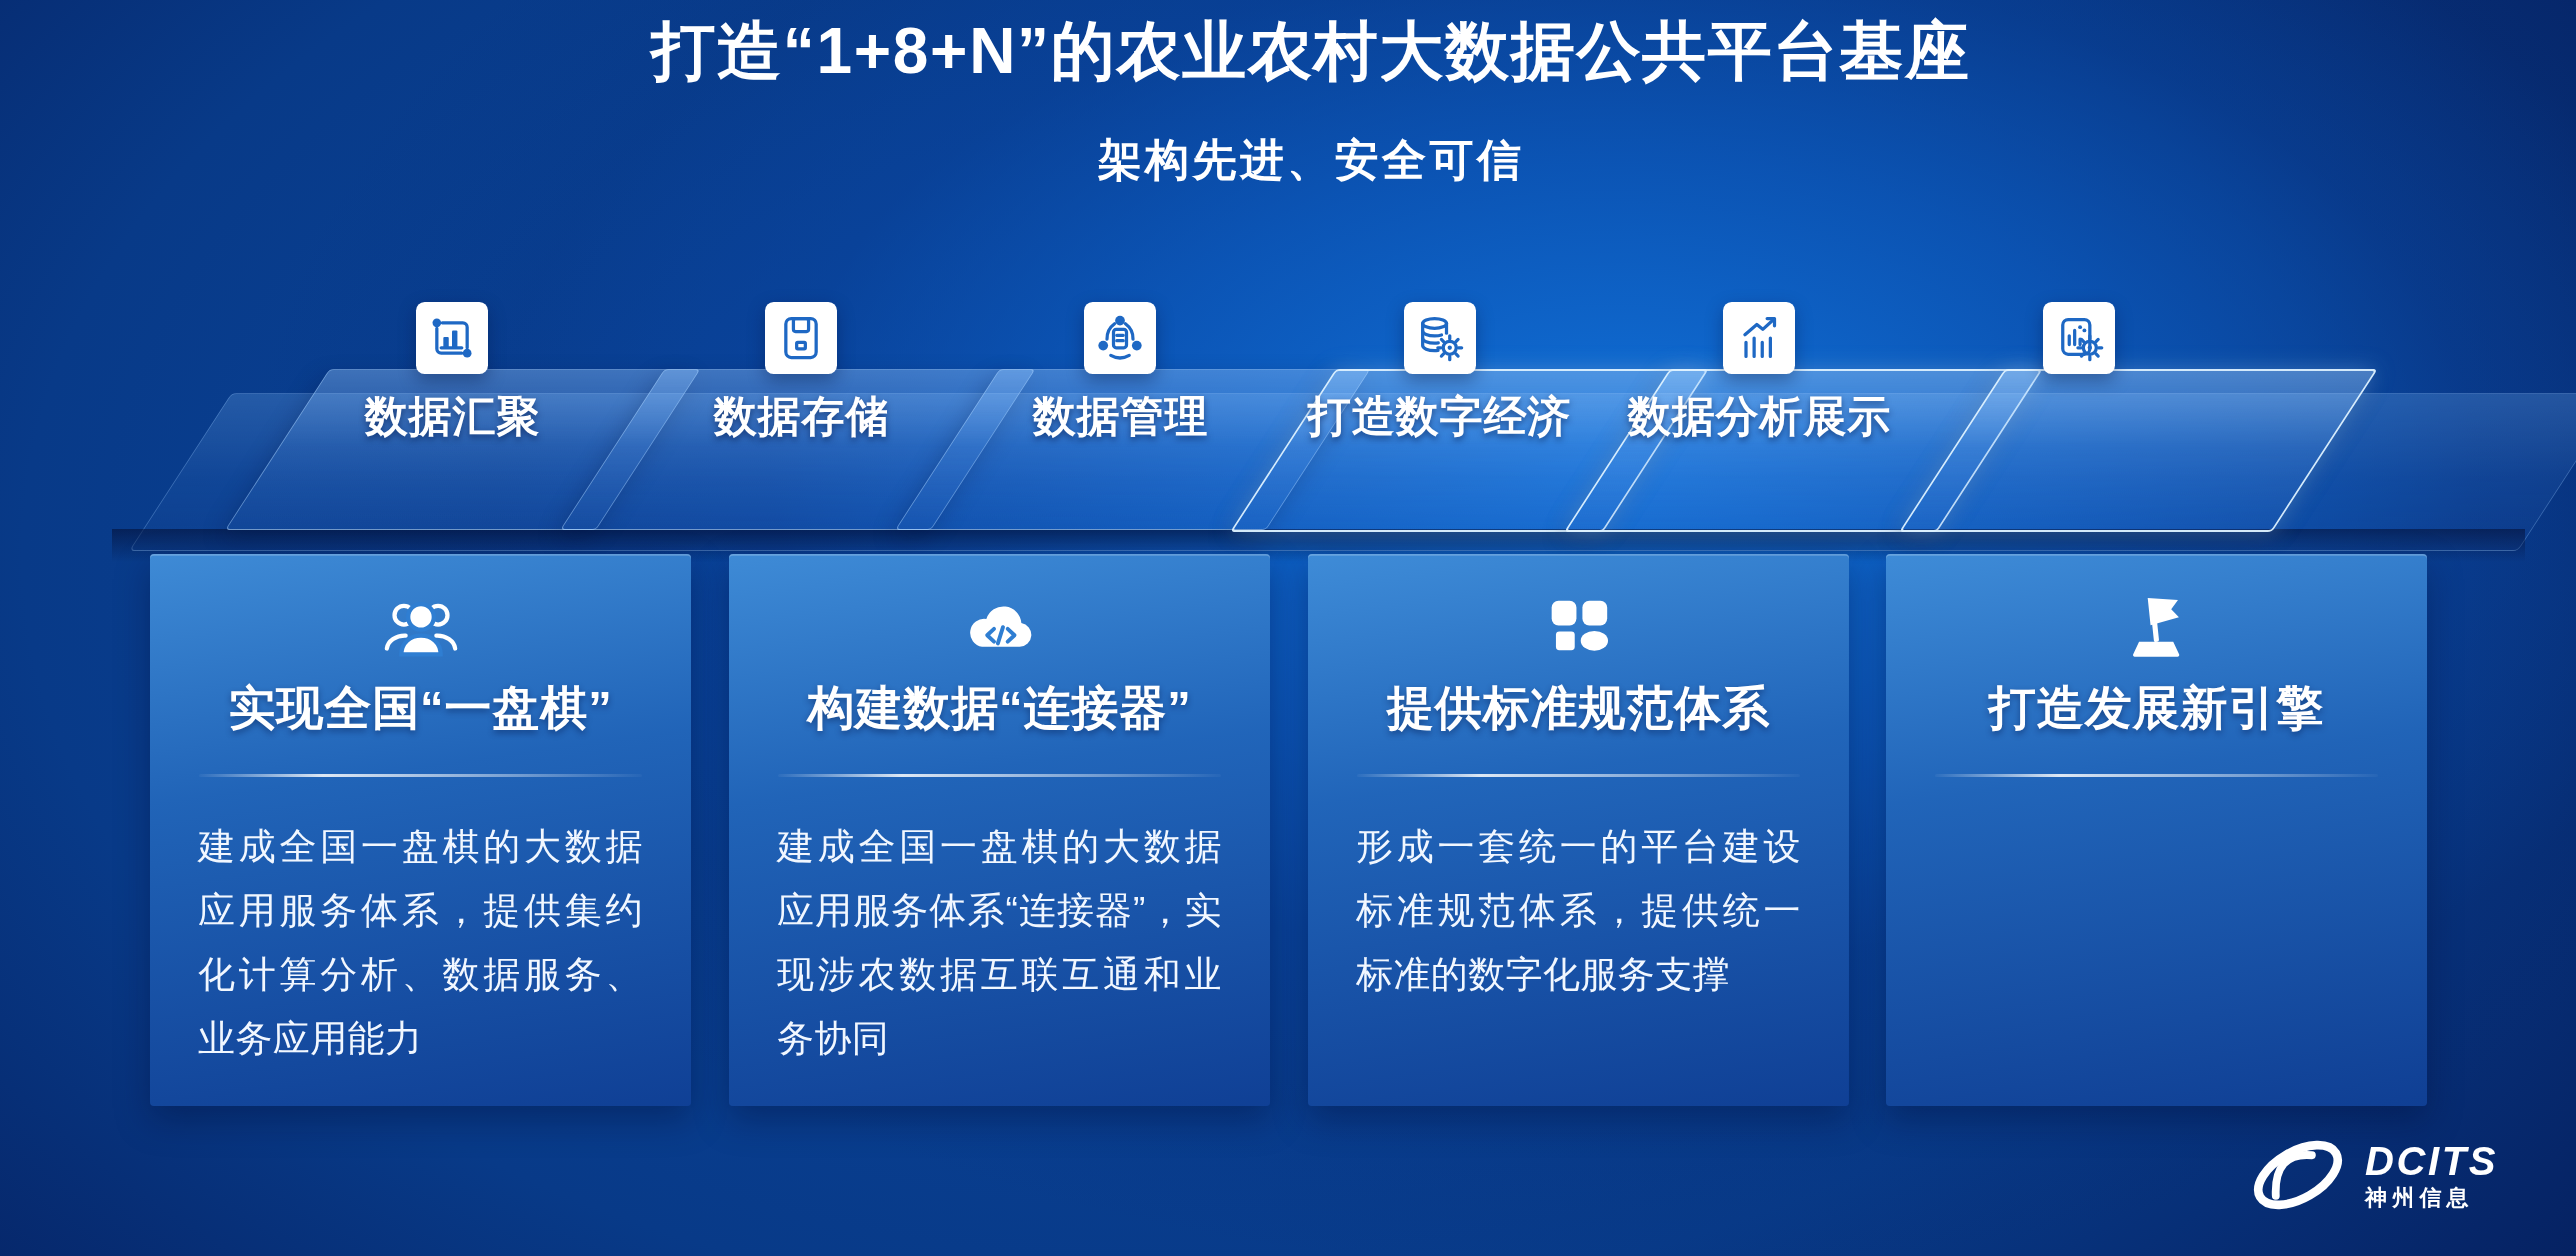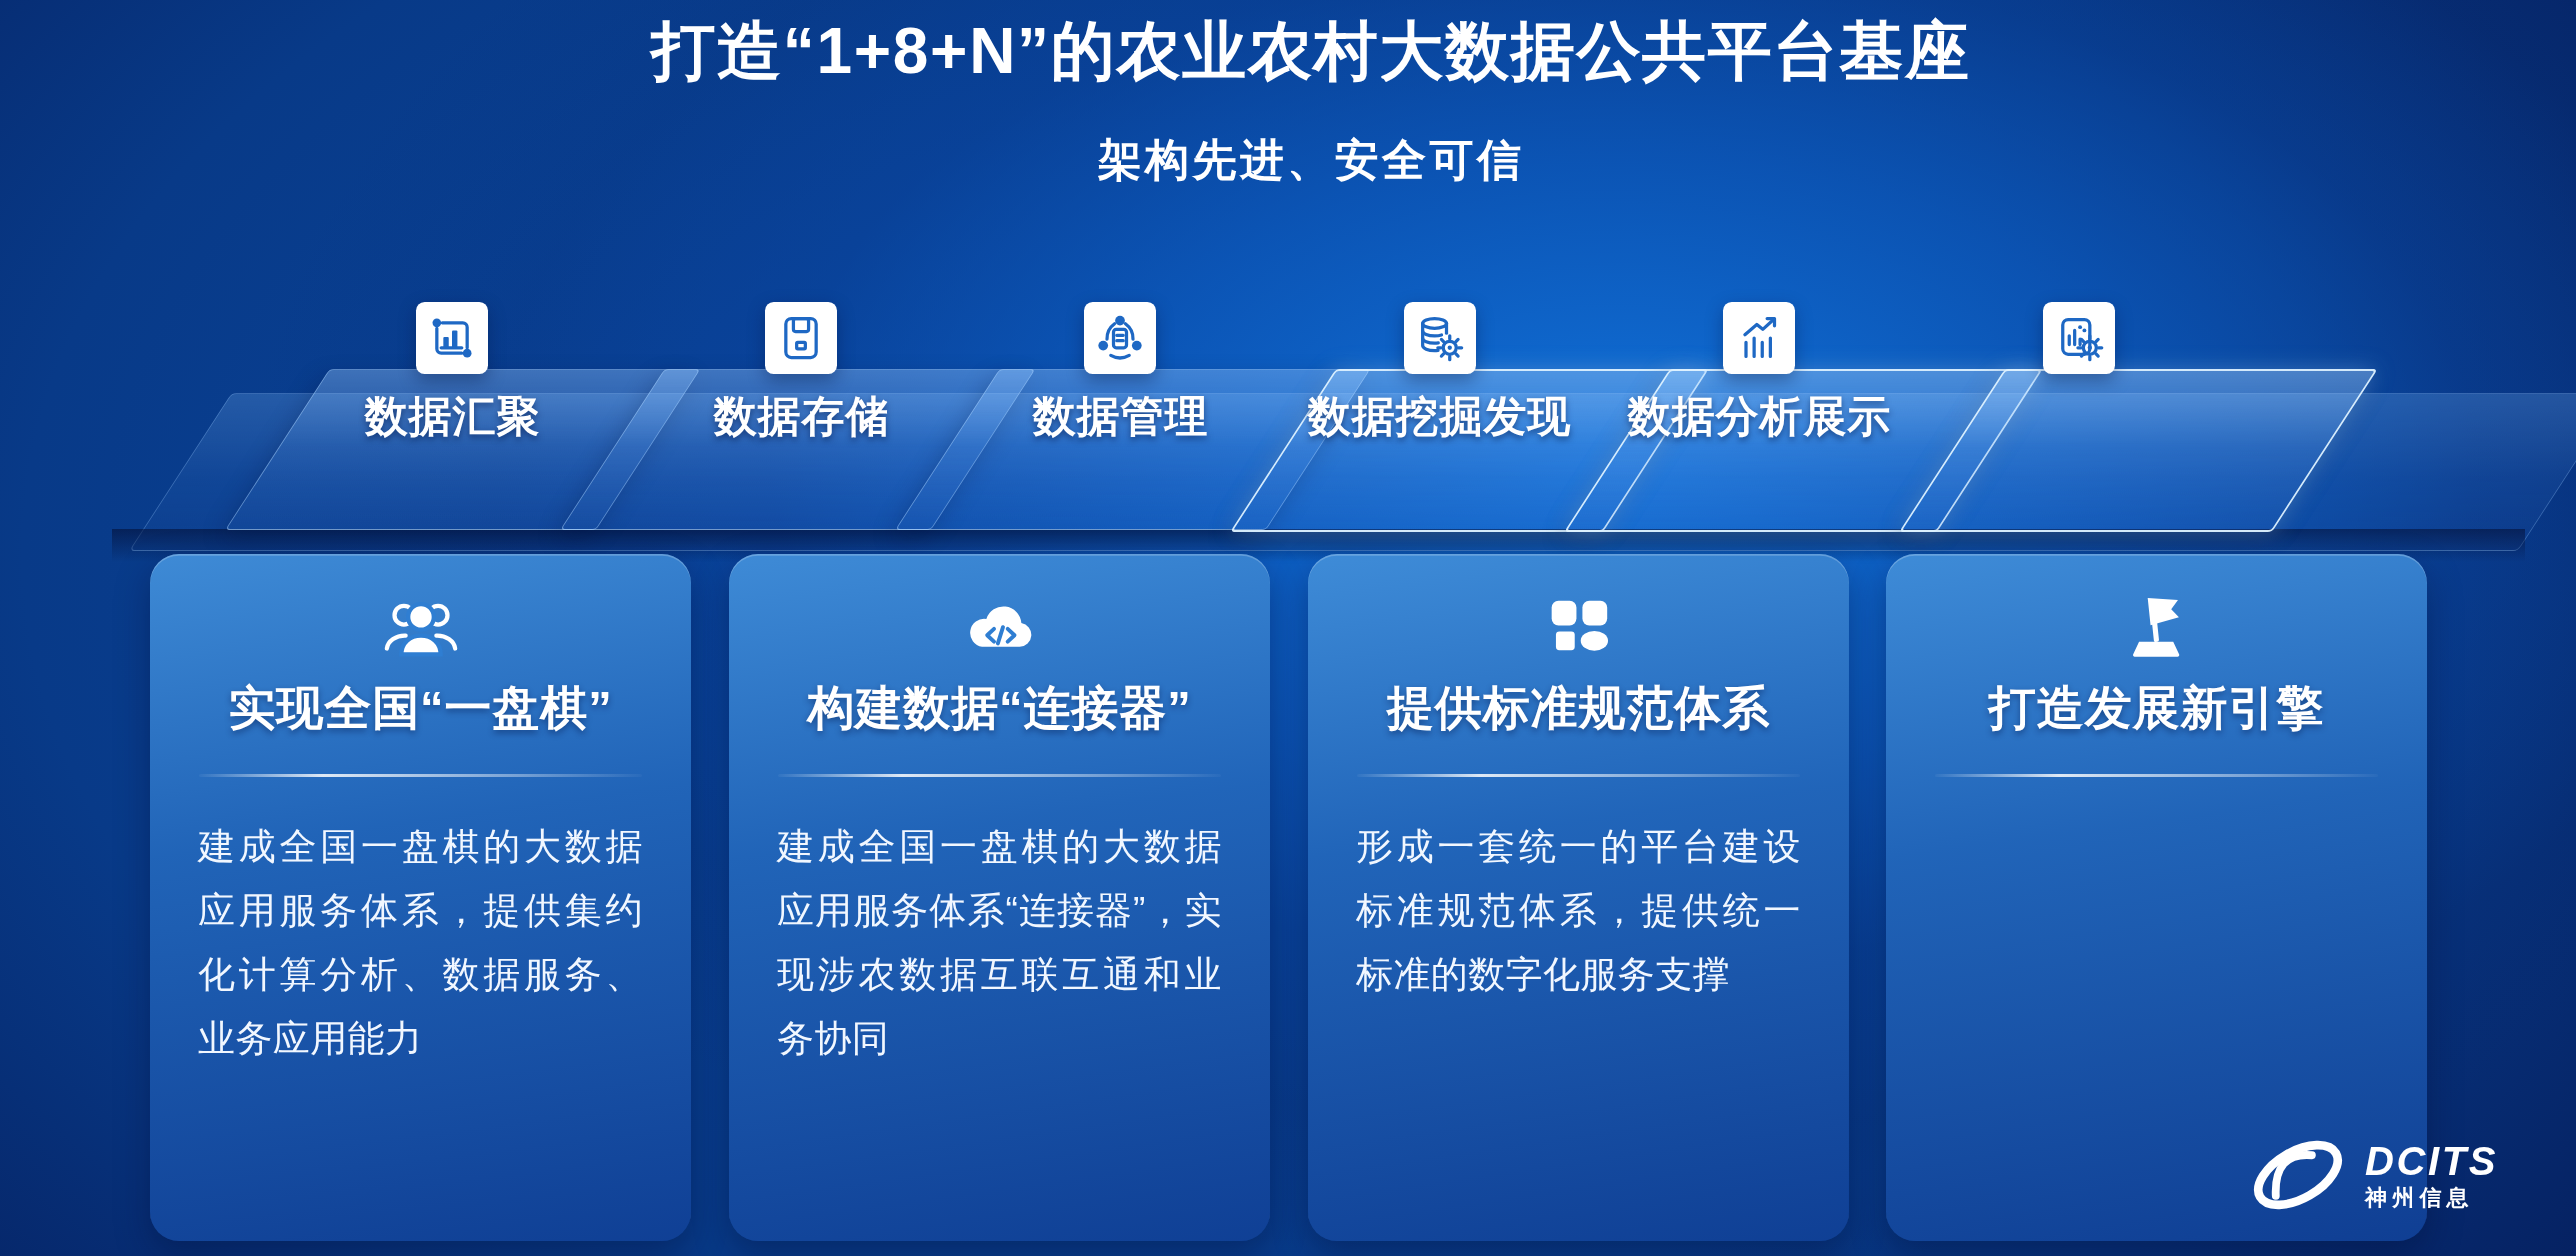--- a/index.html
+++ b/index.html
@@ -47,21 +47,21 @@
   .glyph{stroke:#1e68c4;fill:none;stroke-width:3;stroke-linecap:round;stroke-linejoin:round;}
   .glyph-fill{fill:#1e68c4;stroke:none;}
   .step-label{
     position:absolute;top:388px;width:395px;text-align:center;color:#fff;
     font-size:43px;font-weight:800;letter-spacing:0.9px;
     text-shadow:0 2.6px 6.9px rgba(2,20,70,.55);
   }
 
   
   .card{
-    position:absolute;top:554px;width:541px;height:687px;border-radius:29px;
+    position:absolute;top:554px;width:541px;height:552px;border-radius:4px;
     background:linear-gradient(172deg, rgba(64,141,216,.97) 0%, rgba(34,102,186,.95) 40%, rgba(16,64,150,.94) 100%);
     box-shadow:inset 0 1.7px 0 rgba(255,255,255,.22), 0 13.7px 34px rgba(2,12,48,.35);
   }
   .card-icon{height:89px;margin-top:29px;display:flex;align-items:center;justify-content:center;}
   .card-icon svg{height:82px;}
   .card-title{
     margin-top:5.2px;text-align:center;color:#fff;font-size:47px;font-weight:800;letter-spacing:0.9px;
     text-shadow:0 2.6px 6.9px rgba(2,20,70,.45);
   }
   .card-divider{
@@ -158,21 +158,21 @@
       <circle class="glyph-fill" cx="29" cy="17" r="1.8"></circle>
       <circle class="glyph" cx="34" cy="33" r="6"></circle>
       <circle class="glyph-fill" cx="34" cy="33" r="2"></circle>
       <path class="glyph" d="M34,25 v-3 M34,41 v3 M26,33 h-3 M42,33 h3 M28.5,27.5 l-2.2,-2.2 M39.5,27.5 l2.2,-2.2 M28.5,38.5 l-2.2,2.2 M39.5,38.5 l2.2,2.2"></path>
     </svg>
   </div>
 
   <div class="step-label" style="left:255px">数据汇聚</div>
   <div class="step-label" style="left:604px">数据存储</div>
   <div class="step-label" style="left:923px">数据管理</div>
-  <div class="step-label" style="left:1242px">数据挖掘发现</div>
+  <div class="step-label" style="left:1242px">打造数字经济</div>
   <div class="step-label" style="left:1562px">数据分析展示</div>
 
   <div class="card" style="left:150px">
     <div class="card-icon">
       <svg viewBox="0 0 96 96">
         <g stroke="#ffffff" stroke-width="5" fill="none" stroke-linecap="round">
           <circle cx="28" cy="33" r="11"></circle>
           <circle cx="68" cy="33" r="11"></circle>
           <path d="M8,72 a21,17 0 0 1 22,-15"></path>
           <path d="M88,72 a21,17 0 0 0 -22,-15"></path>

